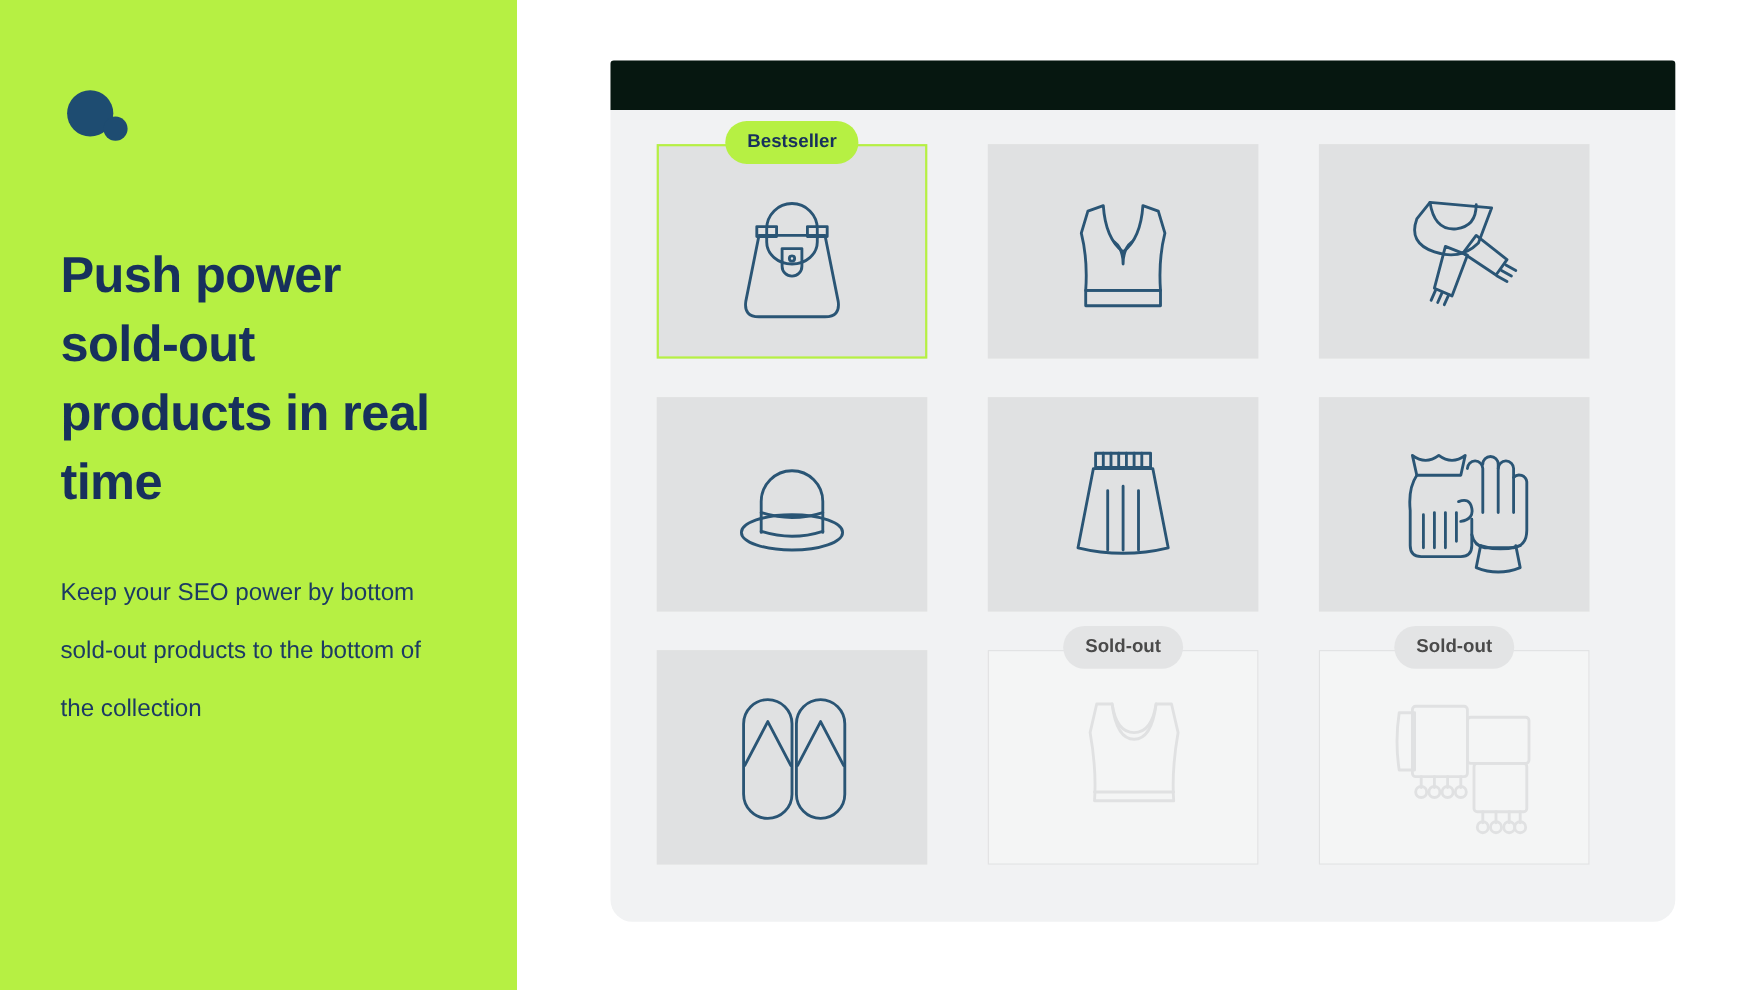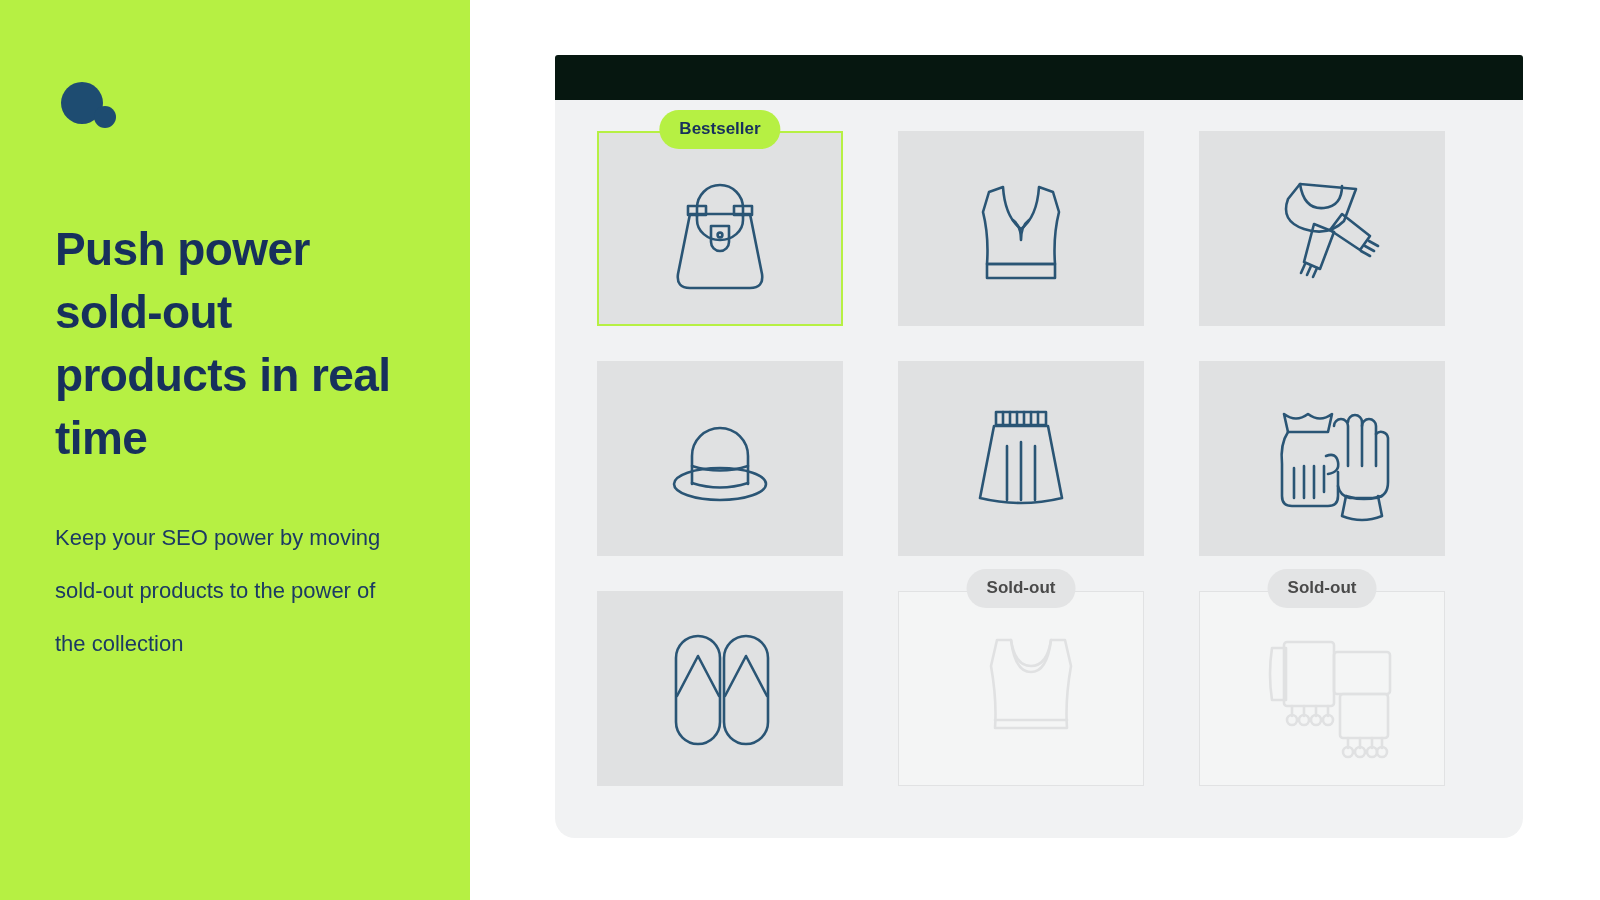--- a/index.html
+++ b/index.html
@@ -87,21 +87,21 @@
 
     <div class="logo">
       <svg viewBox="0 0 70 56" xmlns="http://www.w3.org/2000/svg">
         <circle cx="24" cy="25" r="21" fill="#1e4c71"></circle>
         <circle cx="47" cy="39" r="11" fill="#1e4c71"></circle>
       </svg>
     </div>
 
     <h1 class="headline">Push power sold-out products in real time</h1>
 
-    <p class="subcopy">Keep your SEO power by moving sold-out products to the power of the collection</p>
+    <p class="subcopy">Keep your SEO power by bottom sold-out products to the bottom of the collection</p>
   </section>
 
   <section class="browser-panel">
 
     <div class="browser-chrome"></div>
 
     <div class="grid">
 
       <div class="card highlighted">
         <span class="badge bestseller">Bestseller</span>

